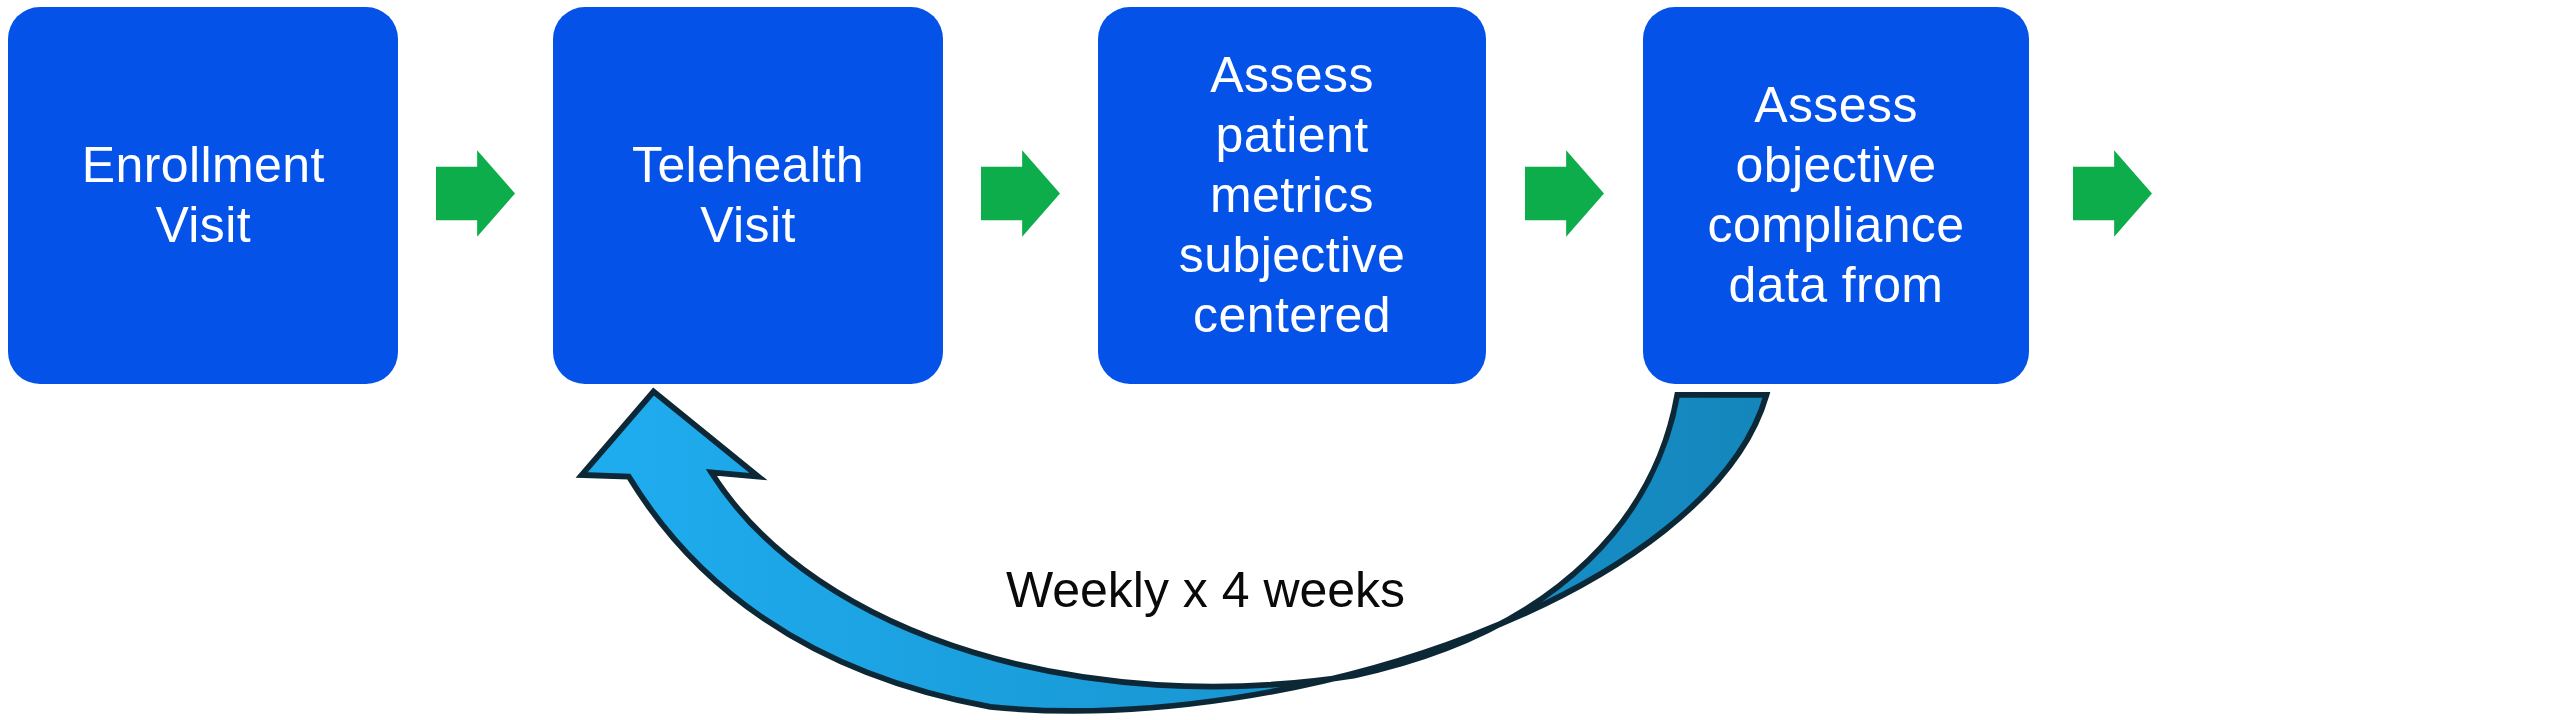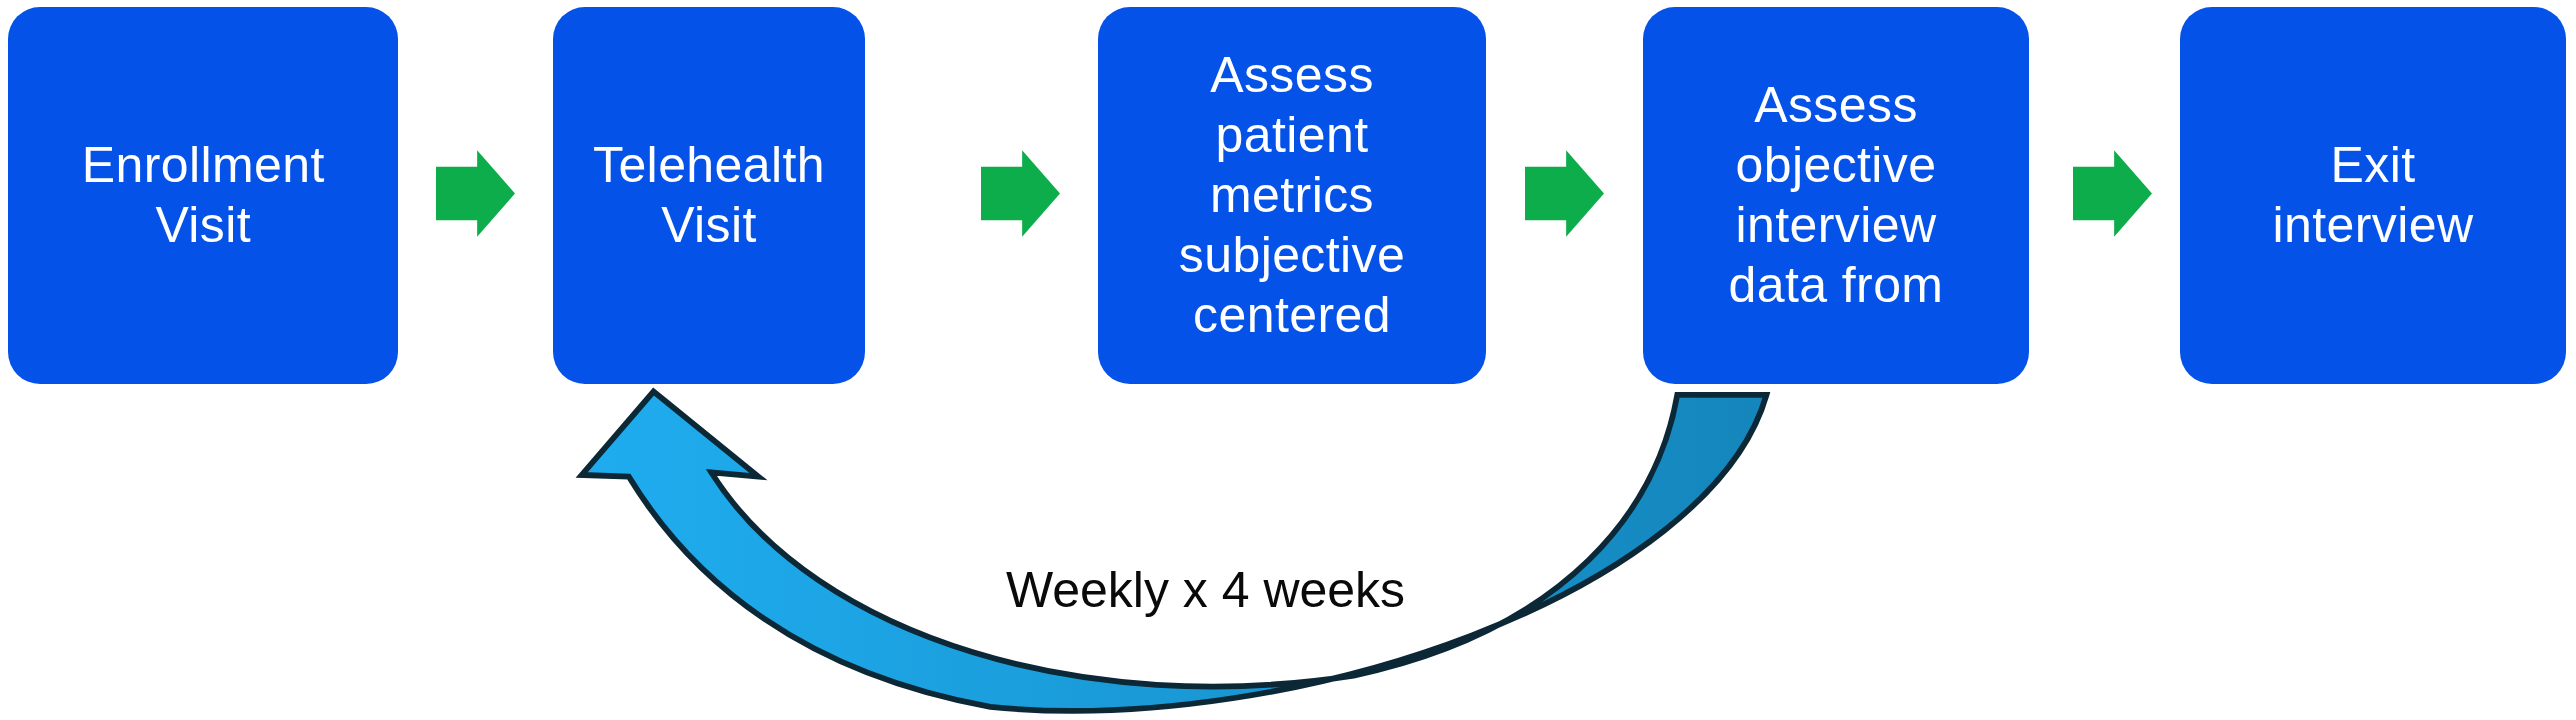--- a/index.html
+++ b/index.html
@@ -79,21 +79,21 @@
 
   <div class="step" style="left:8.3px; width:390px;">
     <div class="line">Enrollment</div>
     <div class="line">Visit</div>
   </div>
 
   <svg class="fwd-arrow" style="left:436px;" viewBox="0 0 96 105">
     <polygon points="0,20 50,20 50,0 96,52.5 50,105 50,85 0,85"></polygon>
   </svg>
 
-  <div class="step" style="left:553px; width:312px;">
+  <div class="step" style="left:553px; width:390px;">
     <div class="line">Telehealth</div>
     <div class="line">Visit</div>
   </div>
 
   <svg class="fwd-arrow" style="left:981px;" viewBox="0 0 96 105">
     <polygon points="0,20 50,20 50,0 96,52.5 50,105 50,85 0,85"></polygon>
   </svg>
 
   <div class="step" style="left:1098px; width:388px;">
     <div class="line">Assess</div>
@@ -103,32 +103,28 @@
     <div class="line">centered</div>
   </div>
 
   <svg class="fwd-arrow" style="left:1525px;" viewBox="0 0 96 105">
     <polygon points="0,20 50,20 50,0 96,52.5 50,105 50,85 0,85"></polygon>
   </svg>
 
   <div class="step" style="left:1643px; width:386px;">
     <div class="line">Assess</div>
     <div class="line">objective</div>
-    <div class="line">interview</div>
+    <div class="line">compliance</div>
     <div class="line">data from</div>
   </div>
 
   <svg class="fwd-arrow" style="left:2073px;" viewBox="0 0 96 105">
     <polygon points="0,20 50,20 50,0 96,52.5 50,105 50,85 0,85"></polygon>
   </svg>
 
-  <div class="step" style="left:2180px; width:386px;">
-    <div class="line">Exit</div>
-    <div class="line">interview</div>
-  </div>
 
   <svg class="loop-svg" viewBox="600 460 1600 413">
     <defs>
       <linearGradient id="loopGrad" gradientUnits="userSpaceOnUse" x1="700" y1="0" x2="2140" y2="0">
         <stop class="stop-light" offset="0"></stop>
         <stop class="stop-dark" offset="1"></stop>
       </linearGradient>
     </defs>
     <path class="band" d="
       M 2032 478

